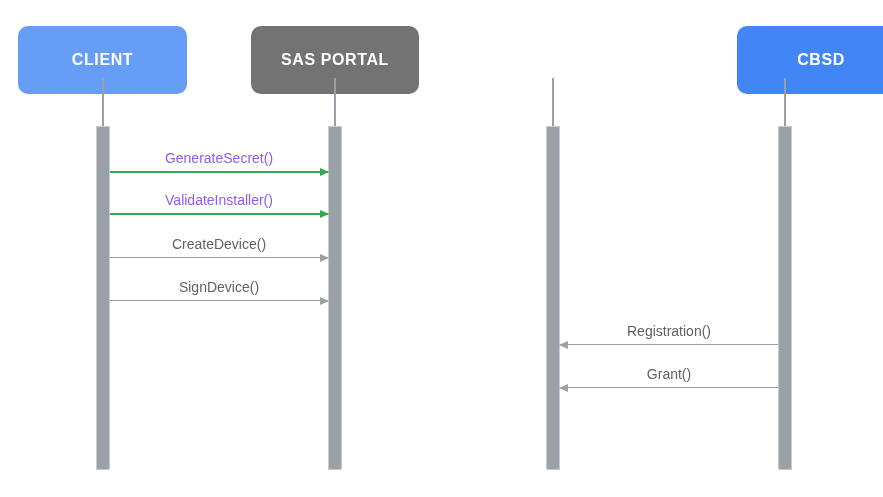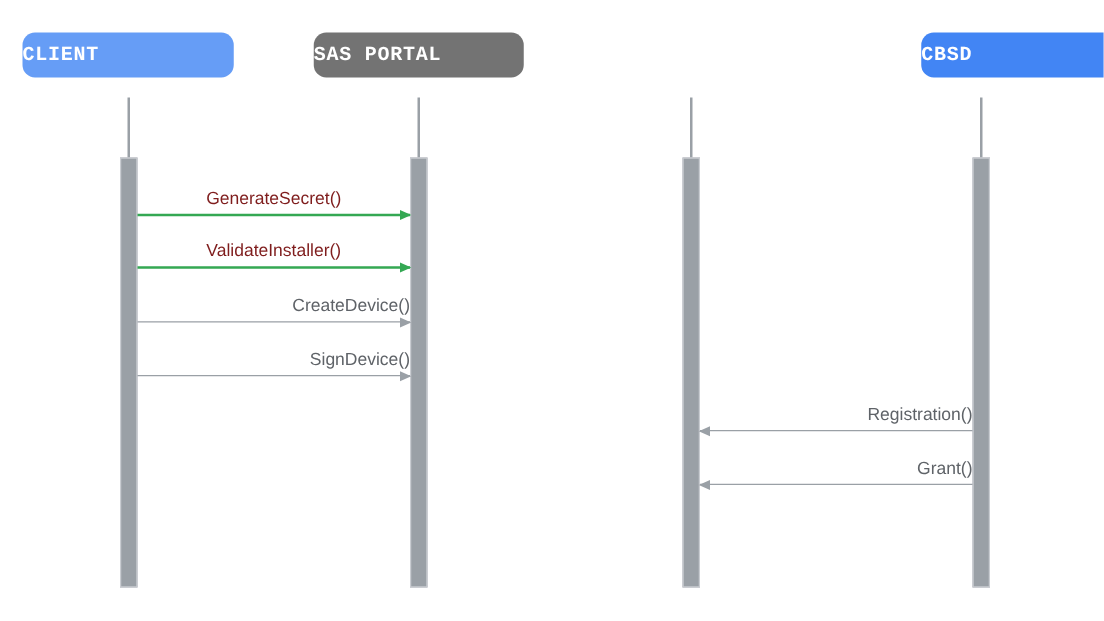--- a/index.html
+++ b/index.html
@@ -12,26 +12,25 @@
     position: relative;
     width: 883px;
     height: 497px;
     background: #ffffff;
     overflow: hidden;
   }
   
   .actor {
     position: absolute;
     top: 26px;
-    height: 36px;
+    height: 68px;
     border-radius: 10px;
     display: flex;
     align-items: center;
-    justify-content: flex-start;
-    font-family: Liberation Mono, monospace;
+    justify-content: center;
   }
   .actor-light { background: #669df6; }
   .actor-dark  { background: #737373; }
   .actor-mid   { background: #4285f4; margin-left: 36px; }
   .actor-label {
     color: #ffffff;
     font-weight: bold;
     font-size: 16px;
     letter-spacing: 0.6px;
   }
@@ -56,22 +55,22 @@
   
   .message { position: absolute; height: 0; }
   .msg-label {
     position: absolute;
     left: 0; right: 0;
     bottom: 6px;
     text-align: center;
     font-size: 14px;
     white-space: nowrap;
   }
-  .green-text { color: #7f1d1d; }
-  .gray-text  { color: #5f6368; text-align: right; }
+  .green-text { color: #8b5cf6; }
+  .gray-text  { color: #5f6368; }
   .msg-line {
     position: absolute;
     left: 0; right: 0;
     top: -1px;
     height: 1.5px;
   }
   .green-line { background: #34a853; }
   .gray-line  { background: #9aa0a6; height: 1.2px; }
   .msg-head {
     position: absolute;

